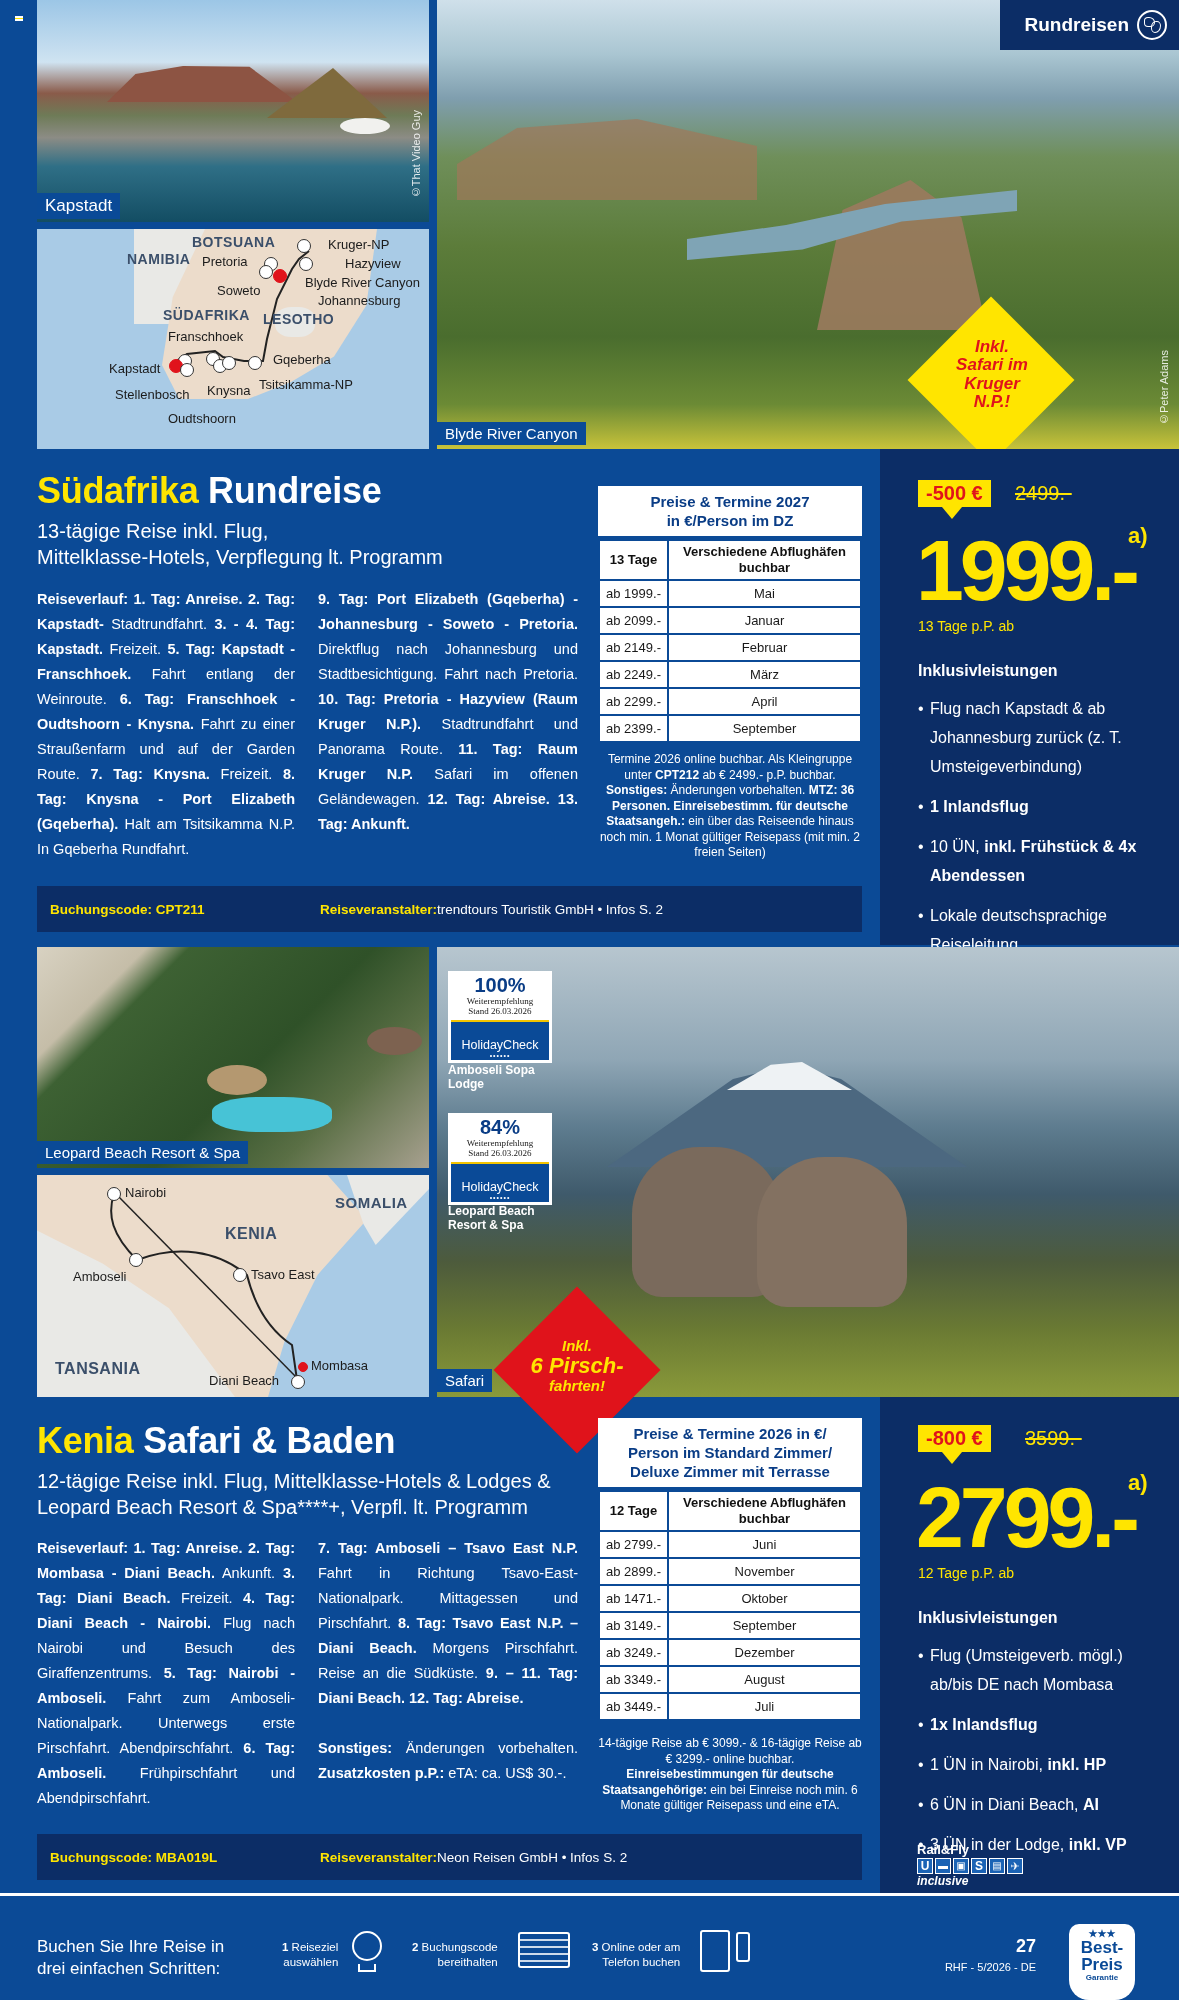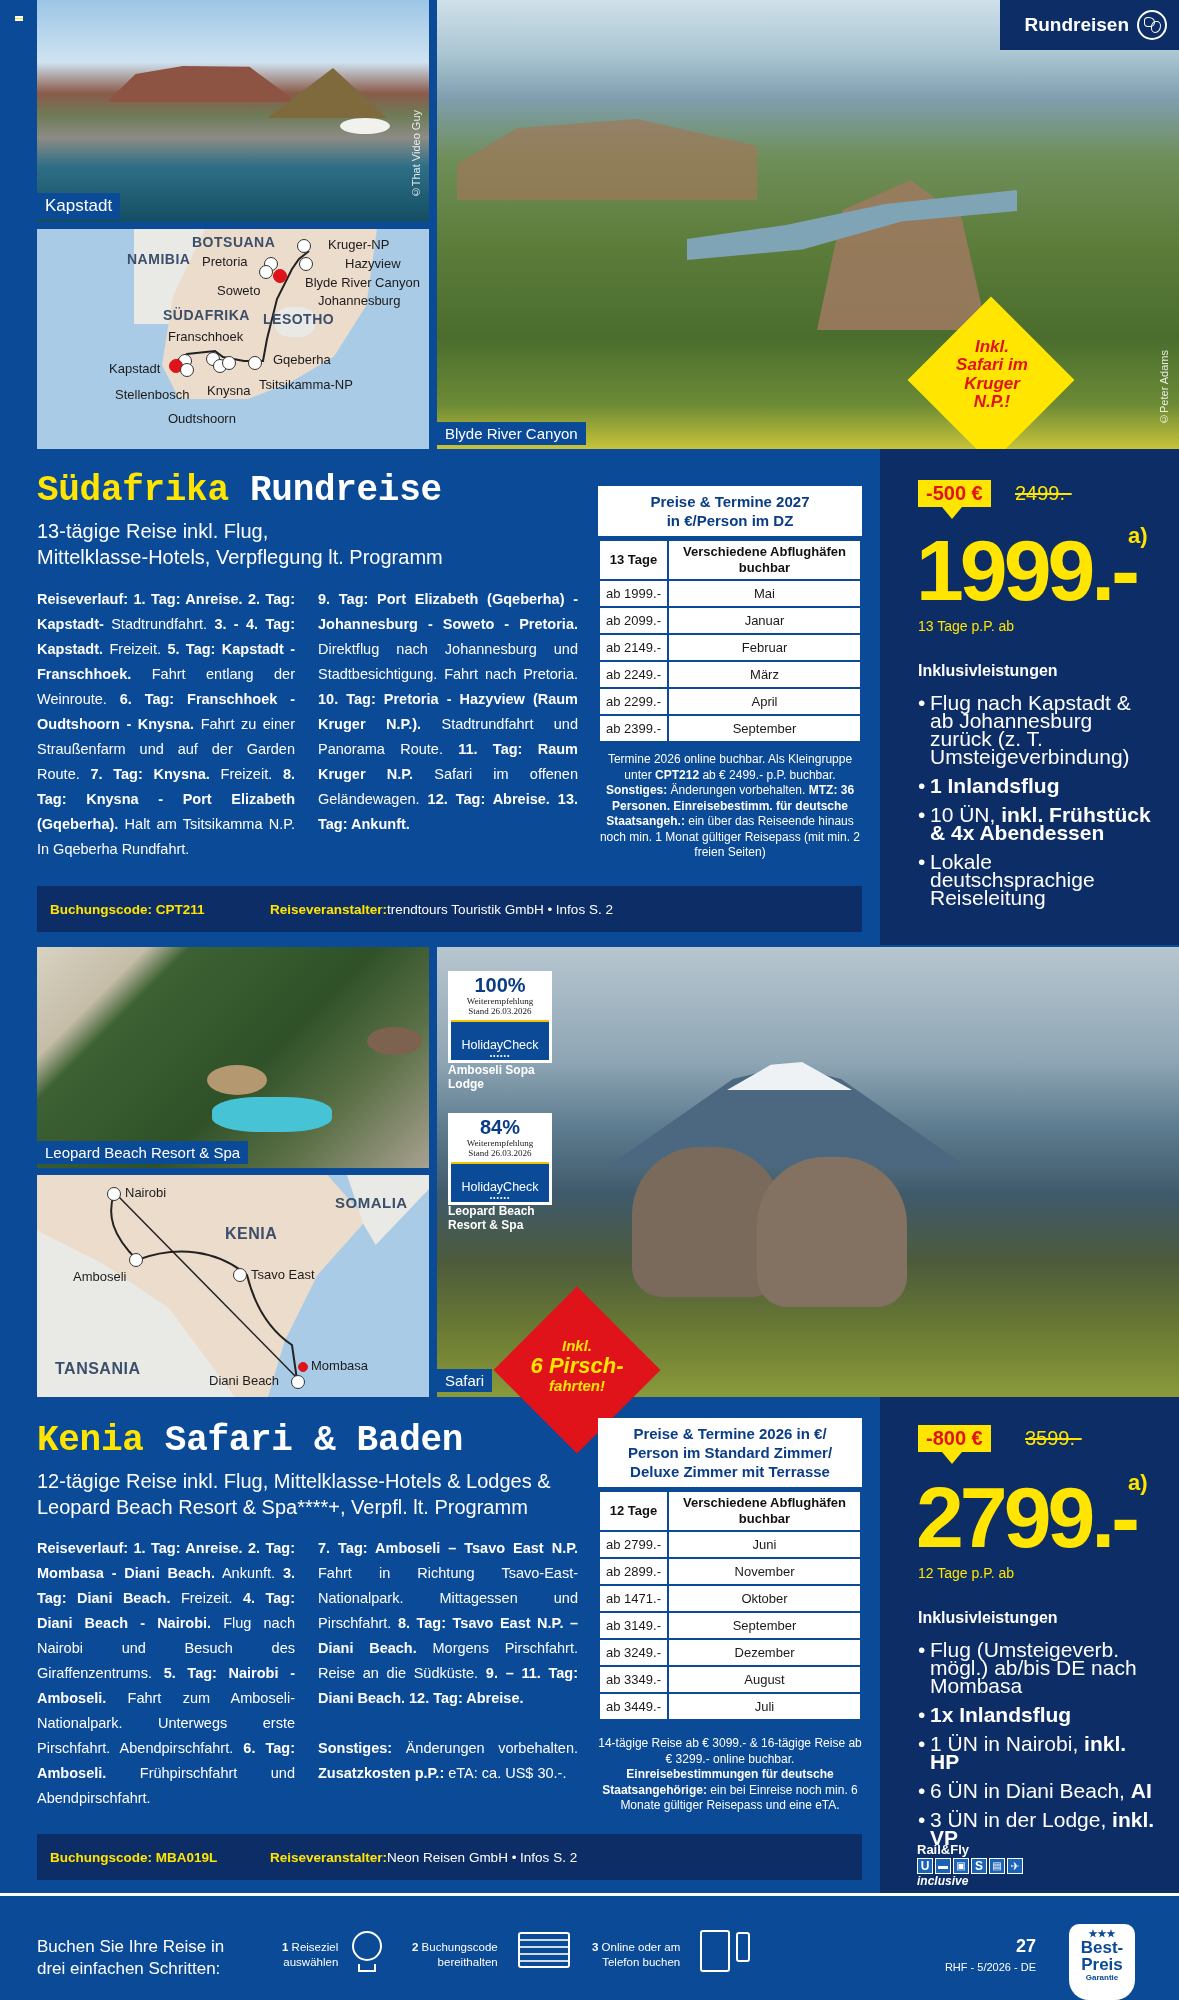--- a/index.html
+++ b/index.html
@@ -20,21 +20,21 @@
   .badge-text { position: absolute; font-weight: bold; font-style: italic; text-align: center; line-height: 1.08; }
 
   
   .map { position: absolute; background: #a9cbe6; overflow: hidden; }
   .map-lbl { position: absolute; font-size: 13px; color: #1c1c1c; white-space: nowrap; }
   .map-country { position: absolute; font-size: 14px; font-weight: bold; color: #3b4f6a; letter-spacing: 0.5px; }
   .dot { position: absolute; width: 14px; height: 14px; border-radius: 50%; background: #fff; border: 1.6px solid #333; }
   .dot.red { background: #e0131b; border-color: #e0131b; }
 
   
-  .title { position: absolute; font-weight: bold; font-size: 36px; letter-spacing: -0.3px; font-family: Liberation Mono, monospace; }
+  .title { position: absolute; font-weight: bold; font-size: 36px; letter-spacing: -0.3px; }
   .title .y { color: #ffe500; }
   .subtitle { position: absolute; font-size: 20px; line-height: 26px; color: #fff; font-family: "Liberation Sans", sans-serif; }
 
   .body-col { position: absolute; font-size: 14.5px; line-height: 25px; text-align: justify; font-family: Liberation Sans, sans-serif; }
   .body-col b { font-weight: bold; }
 
   
   .ptable { position: absolute; background: #0b4a96; }
   .ptable .phead { background: #fff; color: #0a3d86; font-weight: bold; text-align: center; font-size: 15px; line-height: 19px; padding: 6px 4px; border-bottom: 3px solid #0b4a96; }
   .ptable table { width: 100%; border-collapse: collapse; background: #fff; color: #1a1a1a; font-size: 13px; }
@@ -45,26 +45,26 @@
 
   
   .side { position: absolute; left: 880px; width: 299px; background: #0c2d66; }
   .disc { position: absolute; background: #ffe500; color: #e0131b; font-weight: bold; font-size: 20px; padding: 2px 8px; }
   .disc::after { content: ""; position: absolute; left: 24px; bottom: -12px; border-left: 10px solid transparent; border-right: 10px solid transparent; border-top: 12px solid #ffe500; }
   .oldprice { position: absolute; color: #ffe500; font-size: 20px; text-decoration: line-through; }
   .bigprice { position: absolute; color: #ffe500; font-weight: bold; font-size: 86px; letter-spacing: -4px; line-height: 1; }
   .sup { position: absolute; color: #ffe500; font-weight: bold; font-size: 22px; }
   .per { position: absolute; color: #ffe500; font-size: 14px; }
   .incl-h { position: absolute; font-weight: bold; font-size: 16px; }
-  .incl-list { position: absolute; list-style: none; font-size: 21px; line-height: 18px; }
+  .incl-list { position: absolute; list-style: none; font-size: 16px; line-height: 29px; }
   .incl-list li { padding-left: 12px; position: relative; margin-bottom: 11px; }
   .incl-list li::before { content: "•"; position: absolute; left: 0; }
 
   .infobar { position: absolute; left: 37px; width: 825px; height: 46px; background: #0c2d66; display: flex; align-items: center; font-size: 13.5px; }
-  .infobar .code { color: #ffe500; font-weight: bold; margin-left: 13px; width: 220px; }
+  .infobar .code { color: #ffe500; font-weight: bold; margin-left: 13px; width: 270px; }
   .infobar .lbl { color: #ffe500; font-weight: bold; }
 
   .hc { position: absolute; width: 104px; background: #fff; text-align: center; color: #0a3d86; padding-top: 3px; }
   .hc .pct { font-weight: bold; font-size: 20px; line-height: 22px; }
   .hc .sm { font-size: 9px; line-height: 10px; color: #1a1a1a; font-family: "Liberation Serif", serif; }
   .hc .logo { background: #0a4a97; color: #fff; font-size: 12.5px; margin: 4px 3px 3px; padding: 16px 0 1px; border-top: 2px solid #f4c400; }
   .hc .logo .st { font-size: 7px; letter-spacing: 1px; display: block; line-height: 7px; }
   .hc-name { position: absolute; font-weight: bold; font-size: 12px; line-height: 14px; color: #fff; }
 
   

